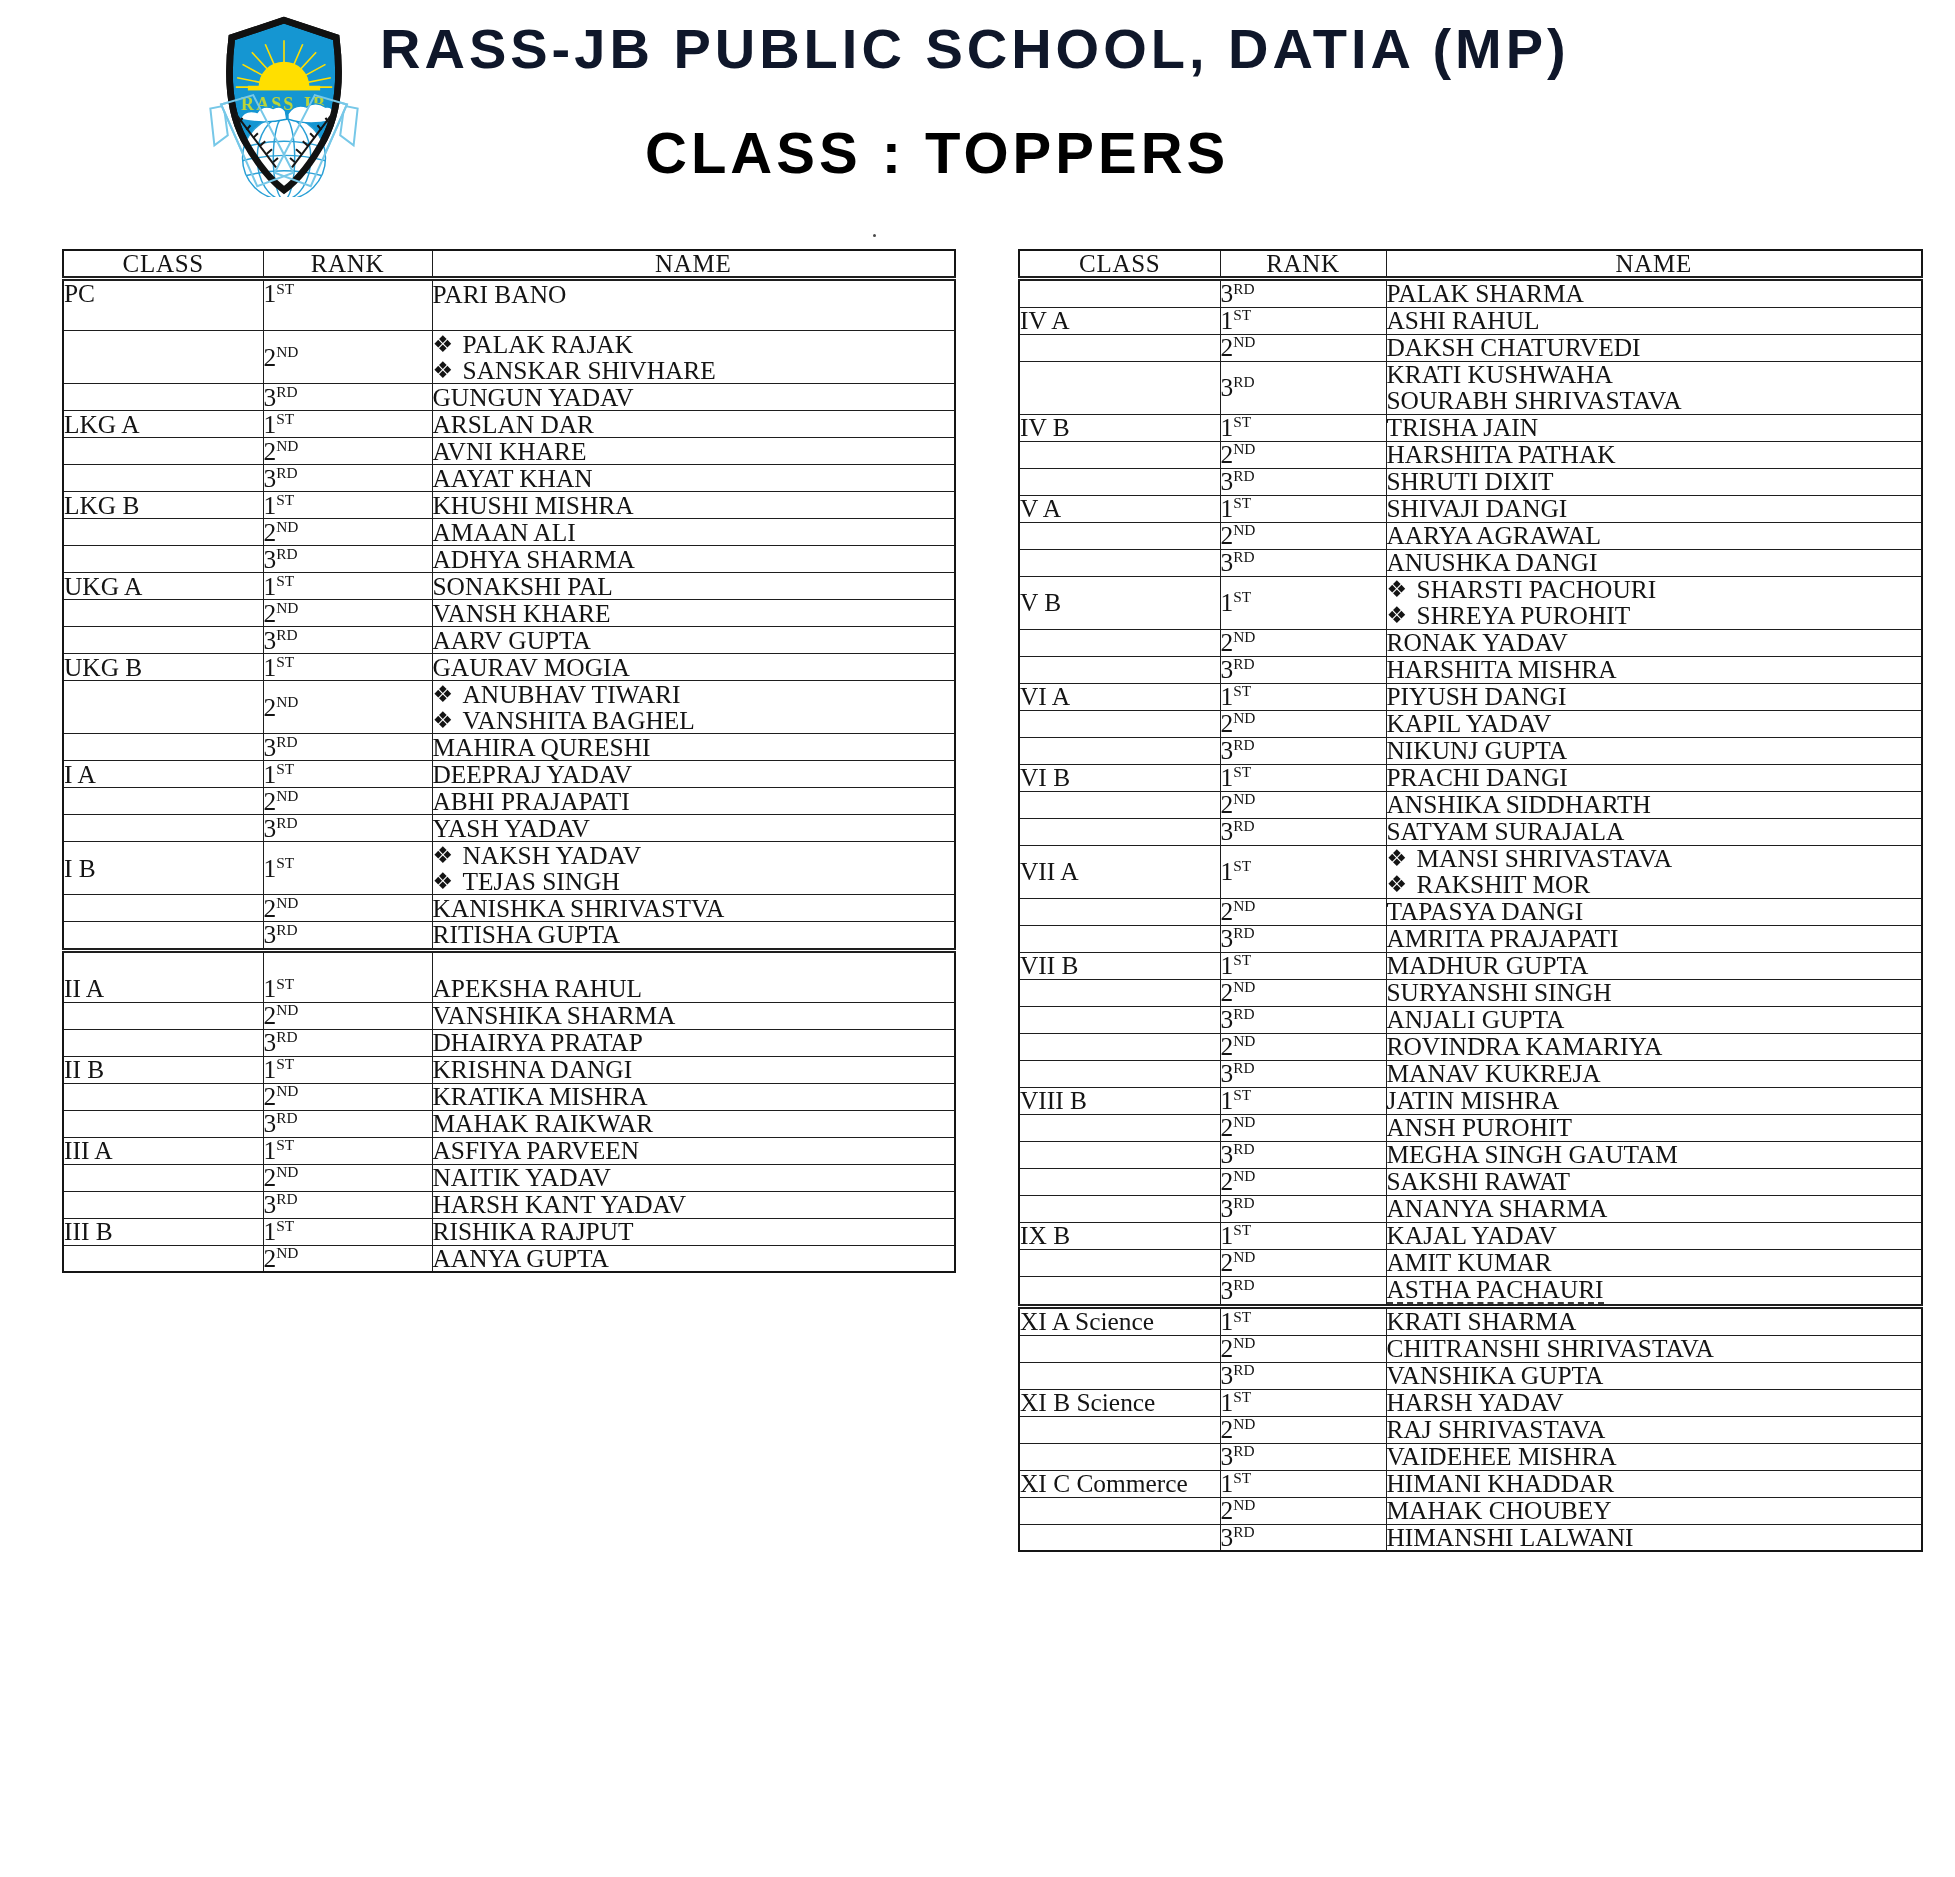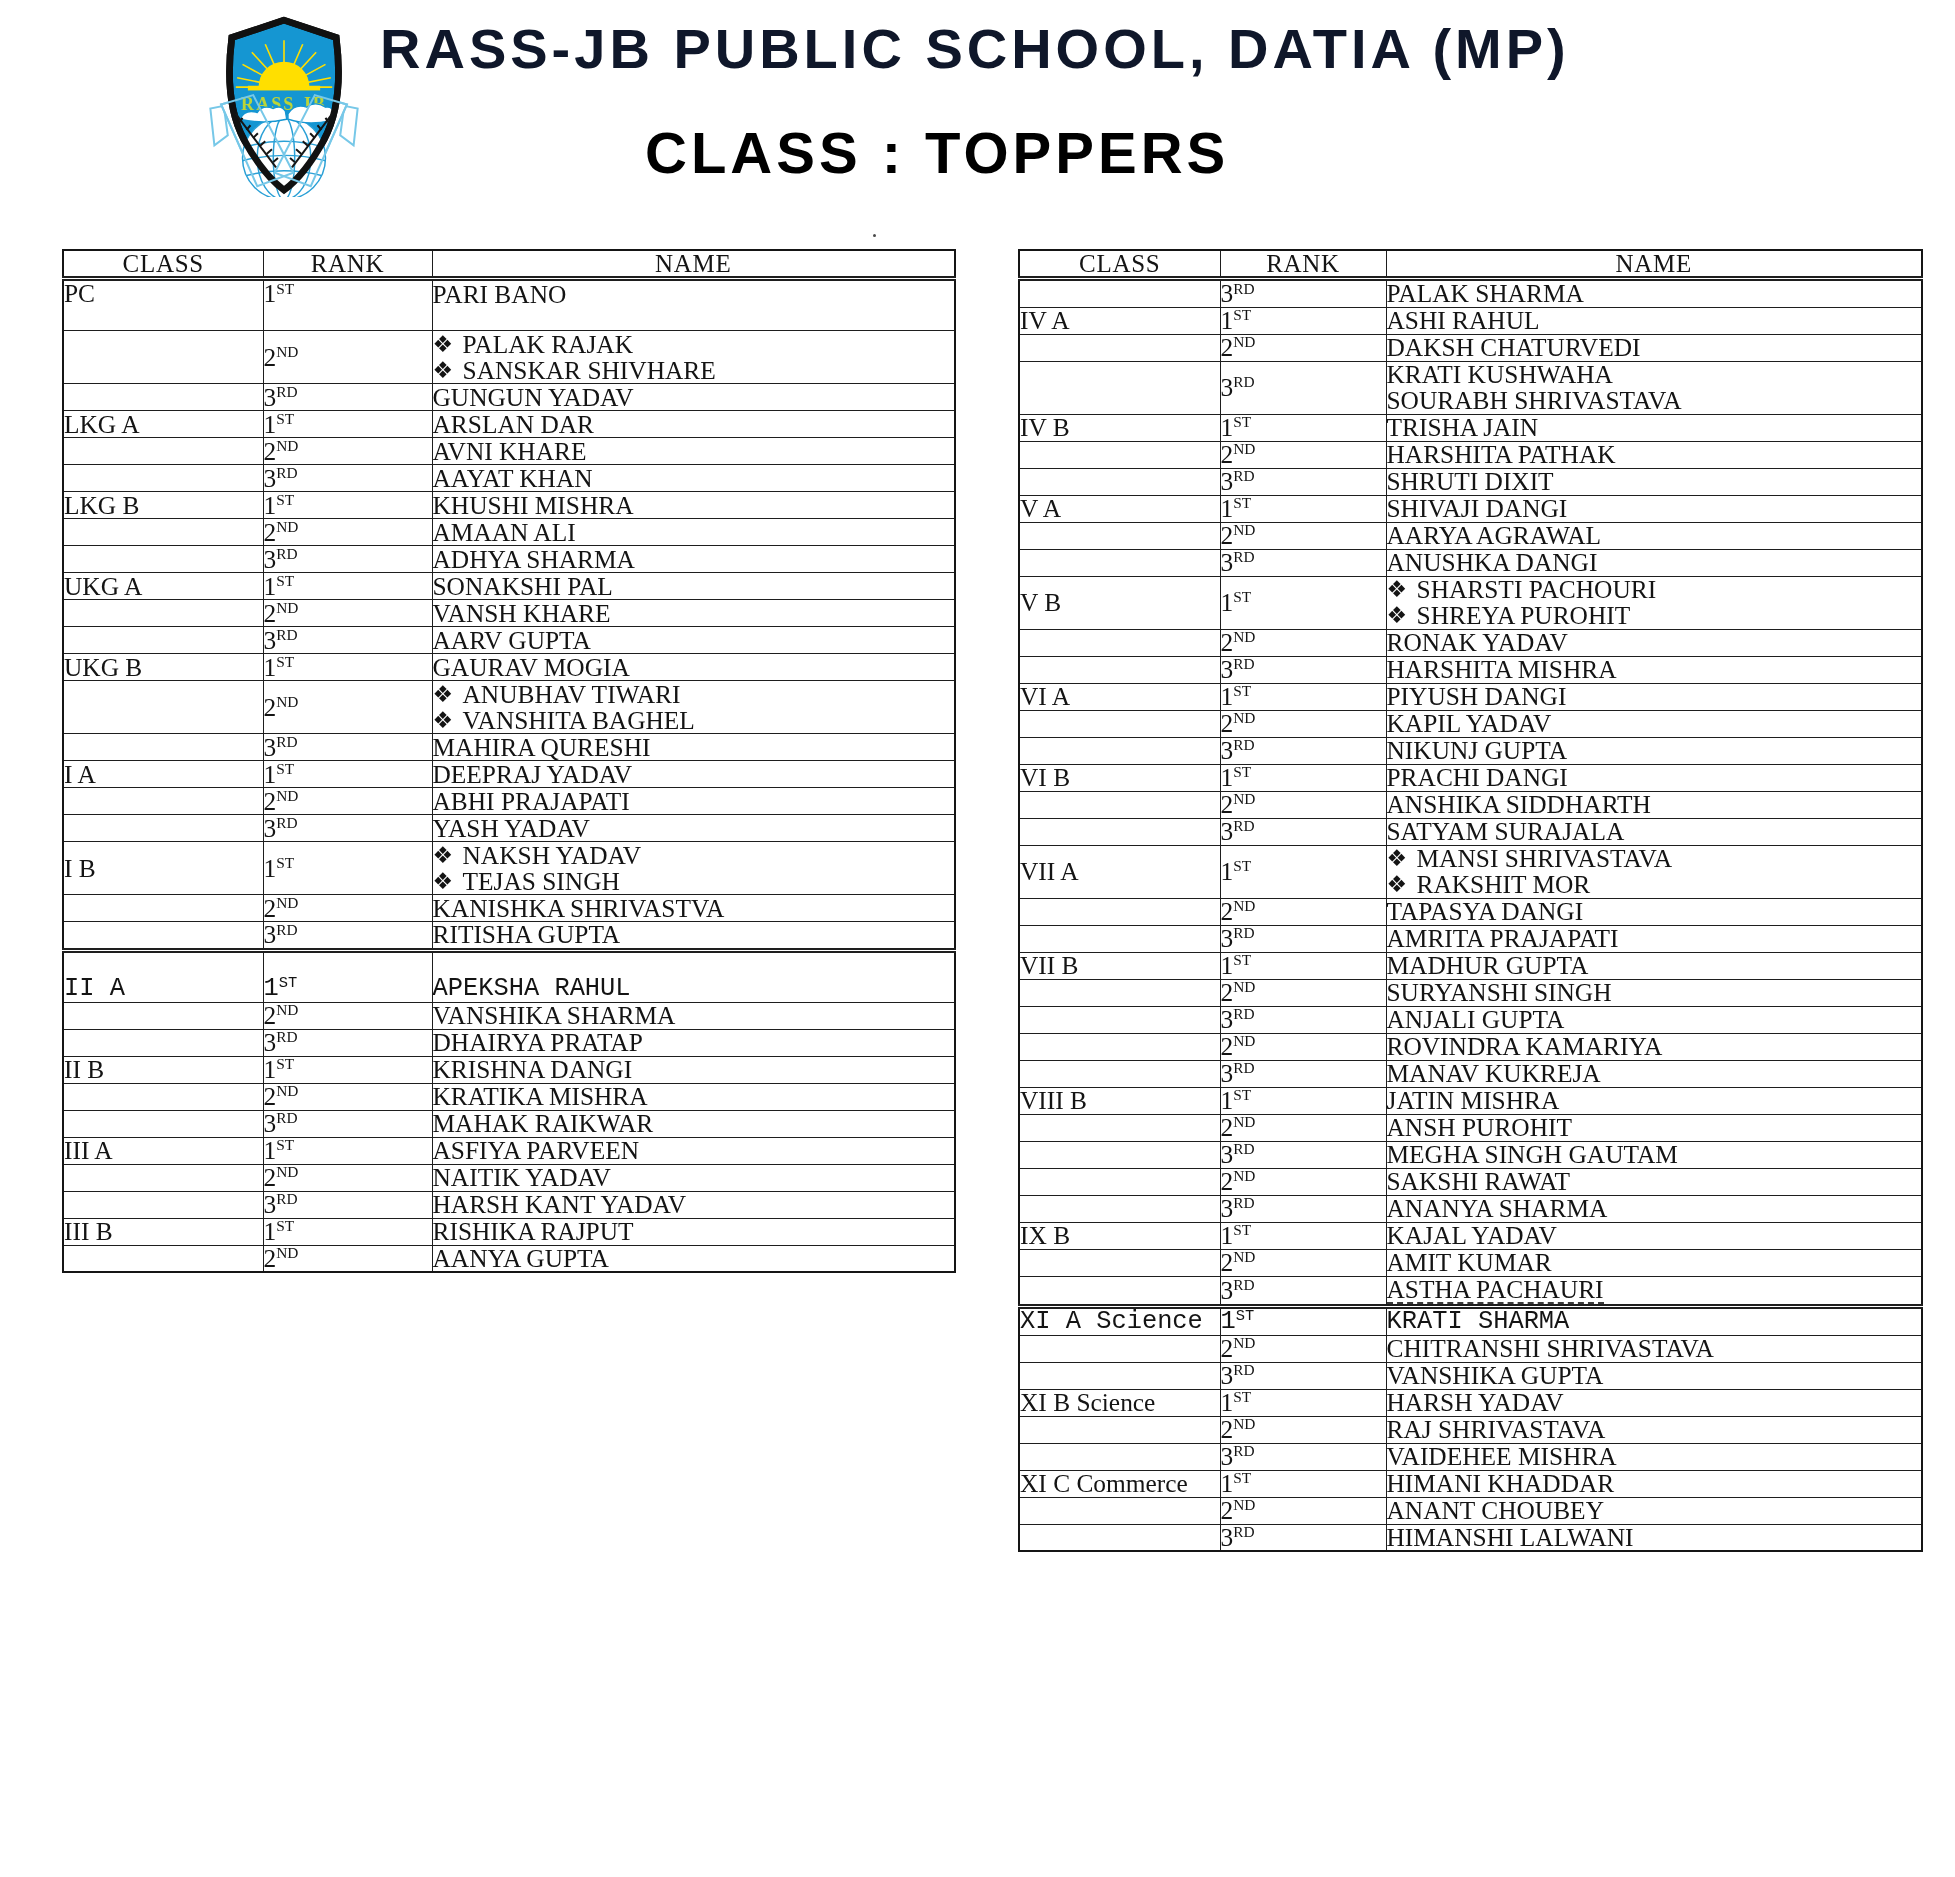--- a/index.html
+++ b/index.html
@@ -44,21 +44,21 @@
     padding:0;
   }
   table.toppers{border:2px solid #151515;}
   tr.hdr td{
     height:25.4px;text-align:center;
     border-bottom:5.3px double #1e1e1e;
     font-size:25px;letter-spacing:0.7px;
   }
   tr.rw{height:27px;}
   tr.rw.tall{height:52px;}
-  tr.rw.sep > td{border-top:5.3px double #1e1e1e;font-family:Liberation Mono, monospace;}
+  tr.rw.sep > td{border-top:5.3px double #1e1e1e;}
   tr.rw.sp-top > td{vertical-align:top;}
   tr.rw.sp-top > td > *{margin-top:4.7px;}
   tr.rw.sp-bottom > td{vertical-align:bottom;}
   tr.rw.sp-bottom > td > *{margin-bottom:6px;}
 
   td.c-class{padding-left:9.4px;}
   td.c-rank{padding-left:12px;}
   td.c-name{padding-left:10.7px;}
 
   .rk-sup{font-size:15.4px;position:relative;top:-8.7px;letter-spacing:0;}
@@ -708,21 +708,21 @@
           <td class="c-class"><span>XI C Commerce</span></td>
           <td class="c-rank"><span>1<span class="rk-sup">ST</span></span></td>
           <td class="c-name"><span><div class="name-line">
                 <span>HIMANI KHADDAR</span>
               </div></span></td>
         </tr>
         <tr class="rw">
           <td class="c-class"><span></span></td>
           <td class="c-rank"><span>2<span class="rk-sup">ND</span></span></td>
           <td class="c-name"><span><div class="name-line">
-                <span>ANANT CHOUBEY</span>
+                <span>MAHAK CHOUBEY</span>
               </div></span></td>
         </tr>
         <tr class="rw">
           <td class="c-class"><span></span></td>
           <td class="c-rank"><span>3<span class="rk-sup">RD</span></span></td>
           <td class="c-name"><span><div class="name-line">
                 <span>HIMANSHI LALWANI</span>
               </div></span></td>
         </tr>
       </tbody>

